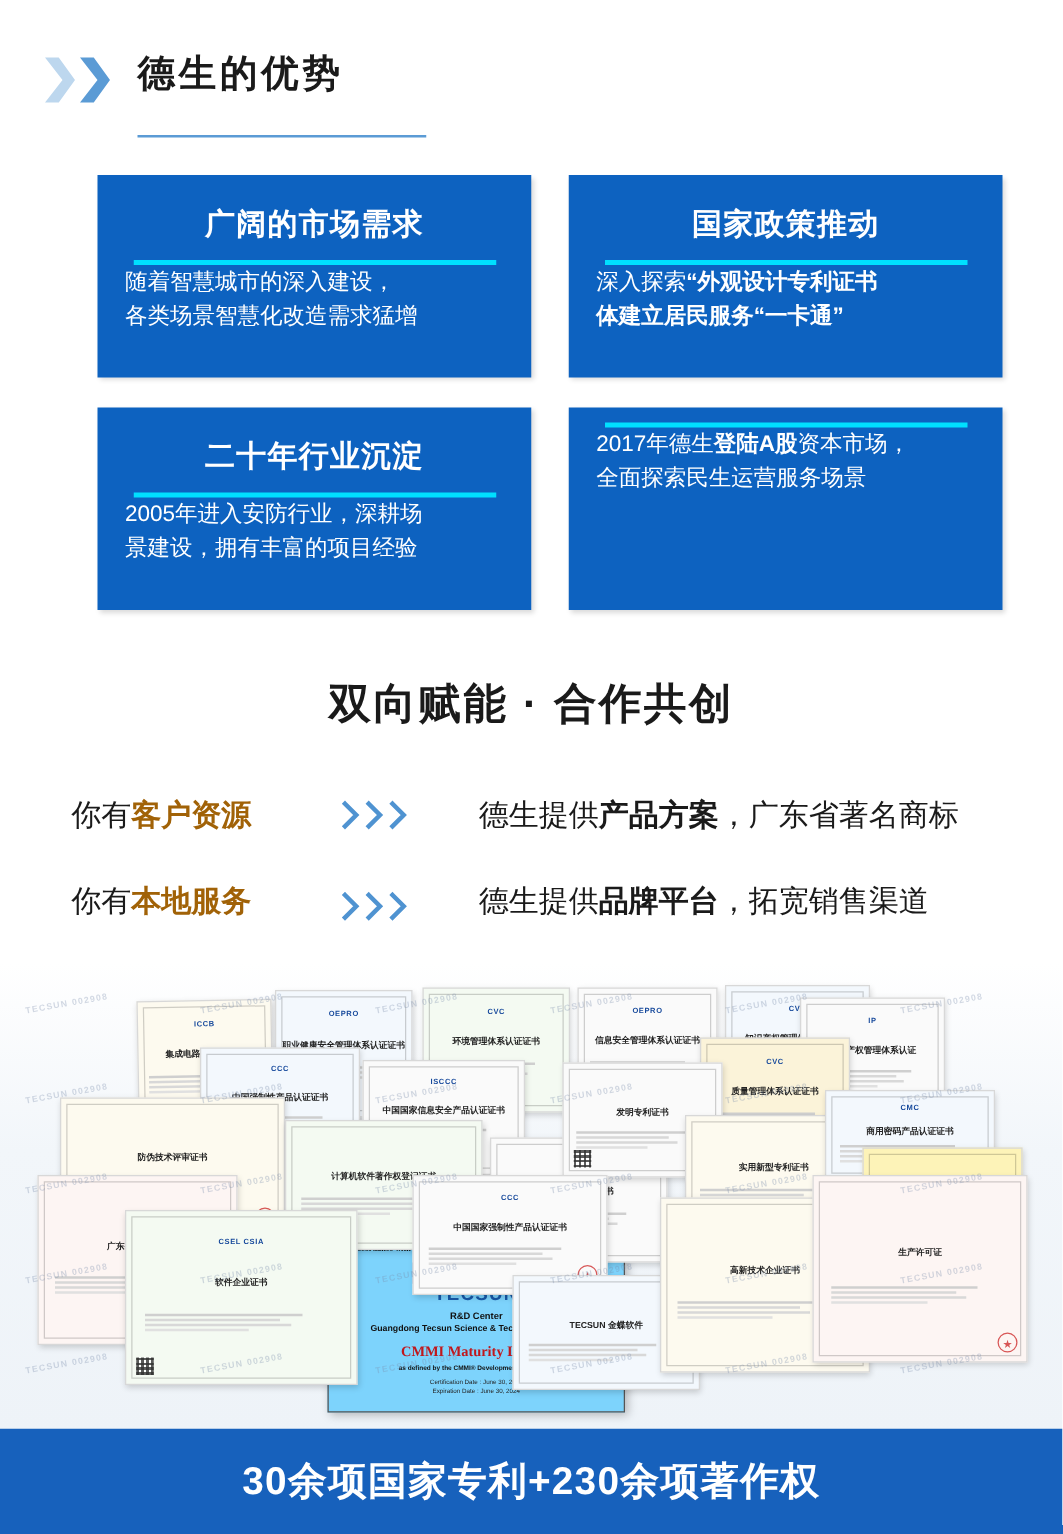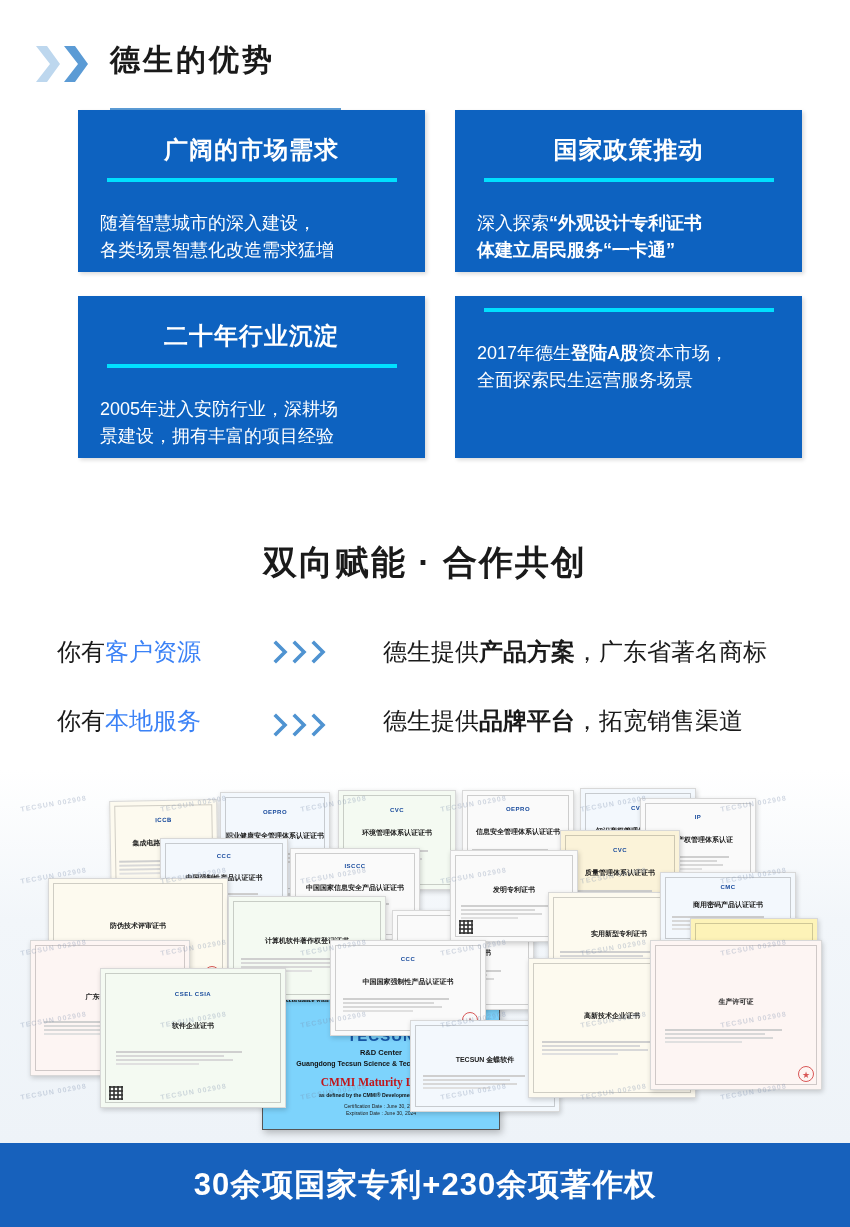--- a/index.html
+++ b/index.html
@@ -24,40 +24,40 @@
     position:absolute; left:110px; top:10px;
     font-size:30px; font-weight:bold; color:#1a1a1a;
     letter-spacing:3px; line-height:40px; white-space:nowrap;
   }
   .header-underline {
     position:absolute; left:110px; top:78px;
     width:231px; height:2px; background:#5B9BD5;
   }
 
   
-  .cards { position:absolute; left:0; top:110px; width:702px; height:350px; }
+  .cards { position:absolute; left:0; top:140px; width:702px; height:350px; }
   .card {
     position:absolute; width:347px; height:162px;
     background:#0D62C0; color:#ffffff;
     box-shadow:2px 2px 4px rgba(0,0,0,0.15);
   }
   .card.c0 { left:78px;  top:0;   }
   .card.c1 { left:455px; top:0;   }
   .card.c2 { left:78px;  top:186px; }
   .card.c3 { left:455px; top:186px; }
   .card-title {
     text-align:center; font-size:24px; font-weight:bold; color:#ffffff;
     letter-spacing:1px; margin-top:24px; line-height:32px;
   }
   .card-divider {
     width:290px; height:4px; background:#00E0FF;
     margin:12px auto 0 auto;
   }
   .card-body {
-    margin-top:28px; padding:0 22px;
+    margin-top:0; padding:0 22px;
     font-size:18px; line-height:27px; color:#ffffff;
     text-align:left;
   }
   .card-body b { font-weight:bold; }
 
   
   .mutual-title {
     position:absolute; left:0; top:540px; width:850px;
     text-align:center; font-size:34px; font-weight:bold;
     color:#1a1a1a; letter-spacing:2px;
@@ -65,21 +65,21 @@
   .syn-row {
     position:absolute; left:0; width:850px; height:44px;
     display:flex; align-items:center;
   }
   .syn-row.r0 { top:630px; }
   .syn-row.r1 { top:693px;align-items:flex-end; }
   .syn-left {
     width:245px; padding-left:57px;
     font-size:24px; color:#1a1a1a; white-space:nowrap;
   }
-  .syn-left .hl { color:#3b82f6; font-weight:normal; }
+  .syn-left .hl { color:#a16207; font-weight:bold; }
   .syn-arrows {
     width:110px; display:flex; align-items:center; justify-content:center; gap:3px;
   }
   .syn-arrows svg { display:block; }
   .syn-right {
     flex:1; padding-left:28px;
     font-size:24px; color:#1a1a1a; white-space:nowrap;
   }
   .syn-right b { font-weight:bold; }
 

